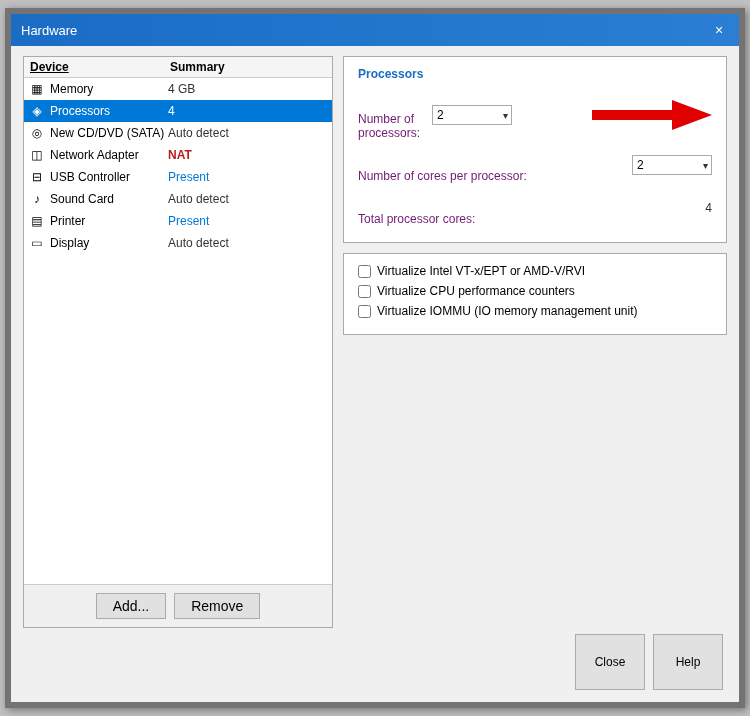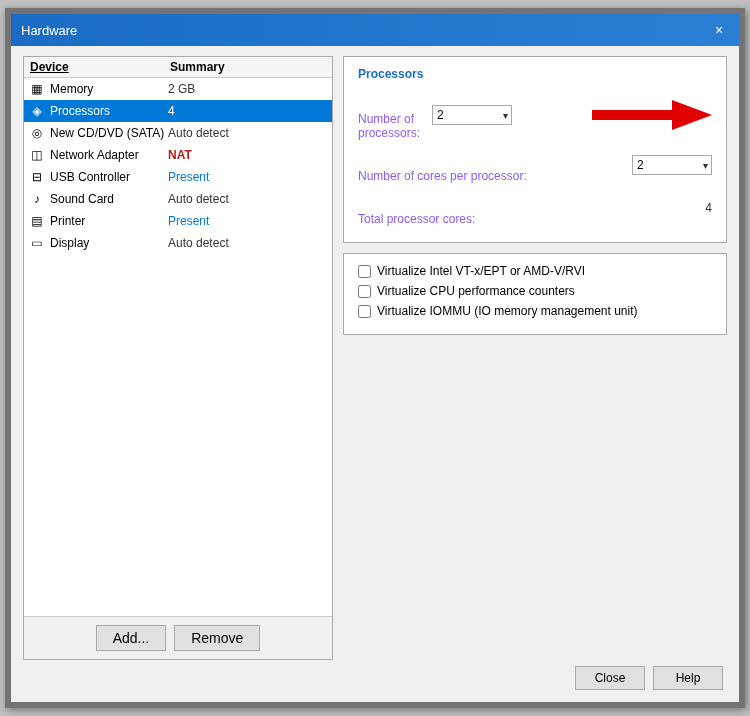--- a/index.html
+++ b/index.html
@@ -146,21 +146,21 @@
       font-weight: 600;
       margin-bottom: 8px;
     }
     .form-row {
       display: flex;
       align-items: center;
       margin-bottom: 6px;
     }
     .form-label {
       flex: 1;
-      color: #8b5cf6;
+      color: #701a75;
       margin-top: 23px;
     }
     .form-value {
       color: #333;
       font-weight: normal;
     }
     .form-select {
       width: 80px;
       padding: 2px 4px;
       border: 1px solid #aaa;
@@ -196,21 +196,21 @@
     .checkbox-row input[type="checkbox"] {
       margin: 0;
     }
     .bottom-bar {
       display: flex;
       justify-content: flex-end;
       gap: 8px;
       padding: 6px 4px 2px 4px;
     }
     .btn-primary {
-      padding: 4px 16px;
+      padding: 20px 16px;
       background: #e1e1e1;
       border: 1px solid #aaa;
       cursor: pointer;
       font-size: 12px;
       font-family: inherit;
       min-width: 70px;
     }
   </style>
 </head>
 <body>
@@ -226,21 +226,21 @@
       <div class="left-panel">
         <div class="device-list-header">
           <span class="col-device">Device</span>
           <span class="col-summary">Summary</span>
         </div>
         <div class="device-list">
 
         <div class="device-row">
               <div class="device-icon">▦</div>
               <div class="device-name">Memory</div>
-              <div class="device-summary" style="color: rgb(51, 51, 51);">2 GB</div>
+              <div class="device-summary" style="color: rgb(51, 51, 51);">4 GB</div>
             </div>
             <div class="device-row selected">
               <div class="device-icon" style="color: white;">◈</div>
               <div class="device-name">Processors</div>
               <div class="device-summary">4</div>
             </div>
             <div class="device-row">
               <div class="device-icon">◎</div>
               <div class="device-name">New CD/DVD (SATA)</div>
               <div class="device-summary" style="color: rgb(51, 51, 51);">Auto detect</div>

